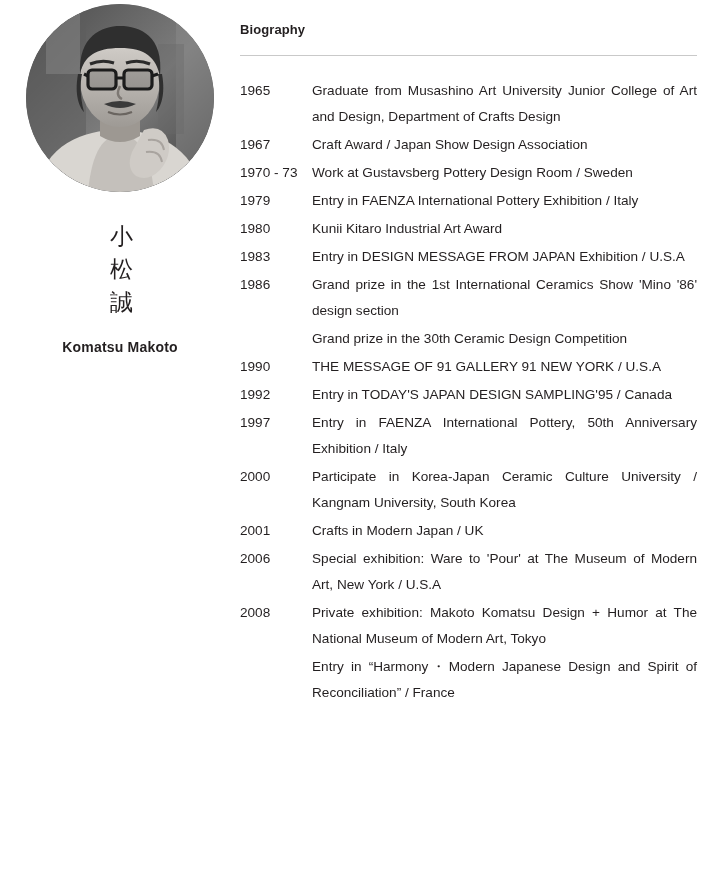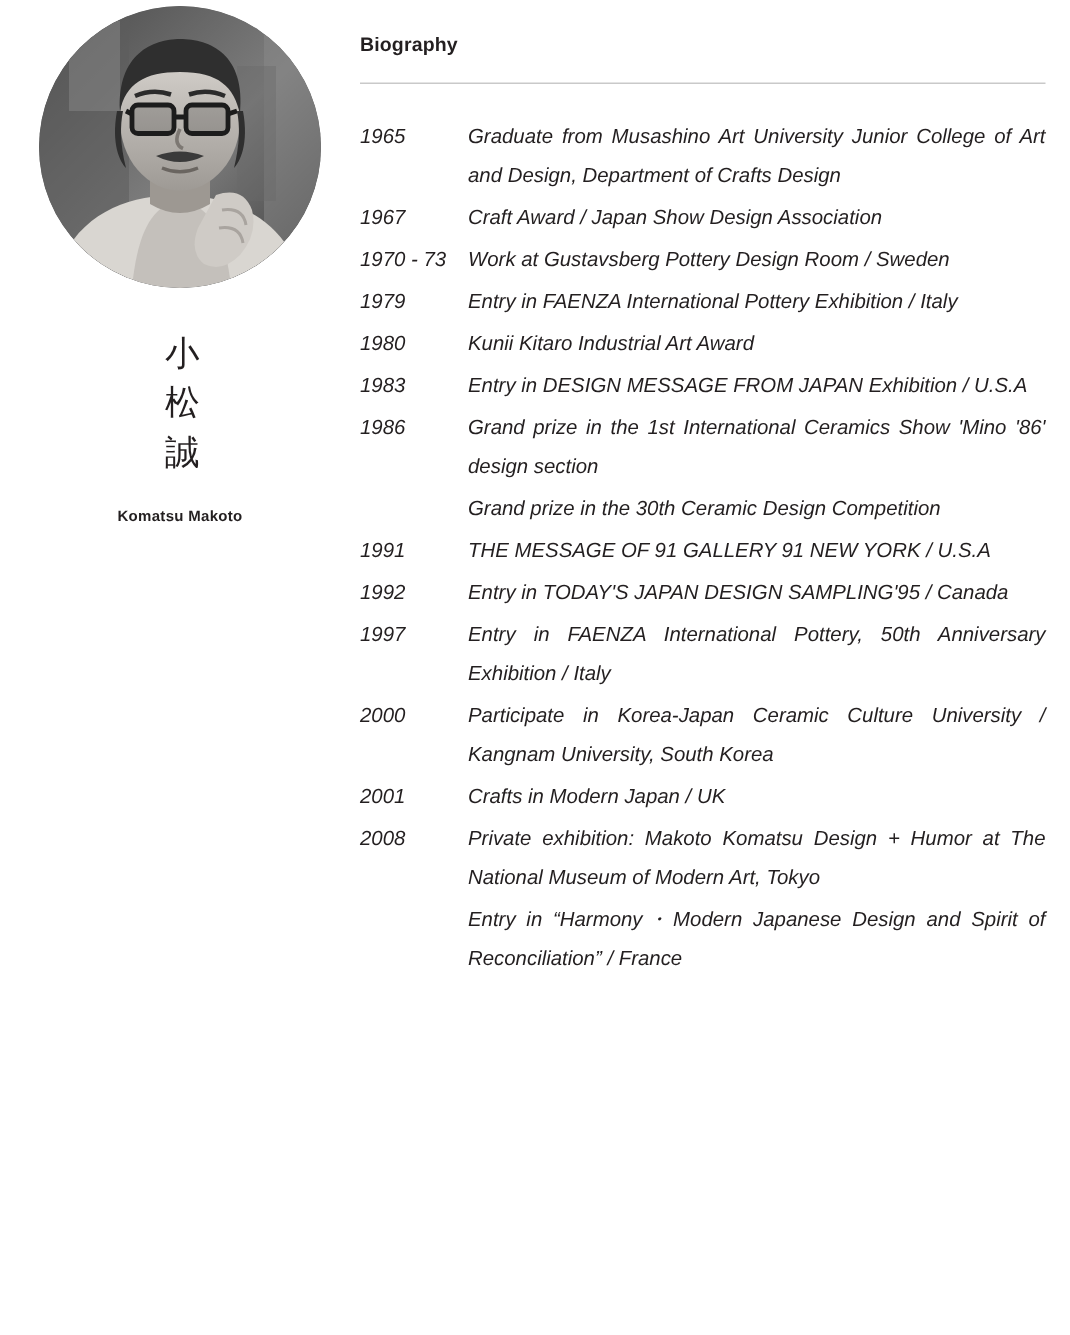--- a/index.html
+++ b/index.html
@@ -49,21 +49,21 @@
     line-height: 33px;
     letter-spacing: 1px;
     color: #231f20;
     font-weight: 400;
   }
   .name-jp div {
     padding-left: 4px;
   }
   .name-en {
     margin-top: 20px;
-    font-size: 10px;
+    font-size: 14px;
     font-weight: bold;
     letter-spacing: 0.2px;
     color: #231f20;
   }
   
   .right-col {
     flex: 1 1 auto;
     padding-top: 22px;
     padding-right: 16px;
     box-sizing: border-box;
@@ -83,21 +83,20 @@
   table.timeline {
     border-collapse: collapse;
     width: 100%;
     font-size: 13.6px;
     line-height: 26px;
   }
   table.timeline td {
     vertical-align: top;
     padding: 0 0 2px 0;
     color: #231f20;
-    font-style: italic;
   }
   td.year {
     width: 72px;
     white-space: nowrap;
     padding-right: 6px;
     font-size: 13.6px;
   }
   td.desc {
     text-align: justify;
     text-align-last: left;
@@ -211,38 +210,42 @@
           </tr>
           <tr>
             <td class="year">1986</td>
             <td class="desc">Grand prize in the 1st International Ceramics Show 'Mino '86' design section</td>
           </tr>
           <tr>
             <td class="year"></td>
             <td class="desc">Grand prize in the 30th Ceramic Design Competition</td>
           </tr>
           <tr>
-            <td class="year">1991</td>
+            <td class="year">1990</td>
             <td class="desc">THE MESSAGE OF 91 GALLERY 91 NEW YORK / U.S.A</td>
           </tr>
           <tr>
             <td class="year">1992</td>
             <td class="desc">Entry in TODAY'S JAPAN DESIGN SAMPLING'95 / Canada</td>
           </tr>
           <tr>
             <td class="year">1997</td>
             <td class="desc">Entry in FAENZA International Pottery, 50th Anniversary Exhibition / Italy</td>
           </tr>
           <tr>
             <td class="year">2000</td>
             <td class="desc">Participate in Korea-Japan Ceramic Culture University / Kangnam University, South Korea</td>
           </tr>
           <tr>
             <td class="year">2001</td>
             <td class="desc">Crafts in Modern Japan / UK</td>
+          </tr>
+          <tr>
+            <td class="year">2006</td>
+            <td class="desc">Special exhibition: Ware to 'Pour' at The Museum of Modern Art, New York / U.S.A</td>
           </tr>
           <tr>
             <td class="year">2008</td>
             <td class="desc">Private exhibition: Makoto Komatsu Design + Humor at The National Museum of Modern Art, Tokyo</td>
           </tr>
           <tr>
             <td class="year"></td>
             <td class="desc">Entry in “Harmony・Modern Japanese Design and Spirit of Reconciliation” / France</td>
           </tr>
         </tbody>

